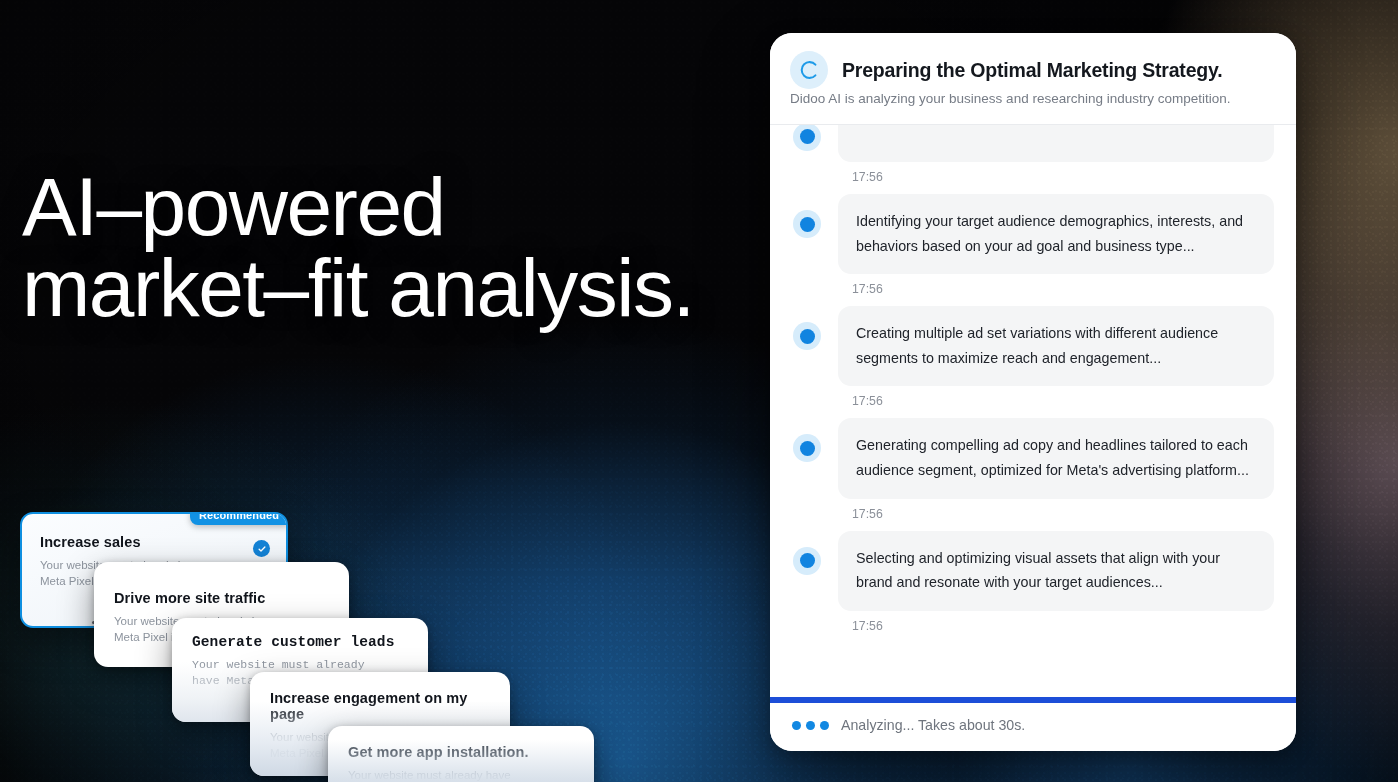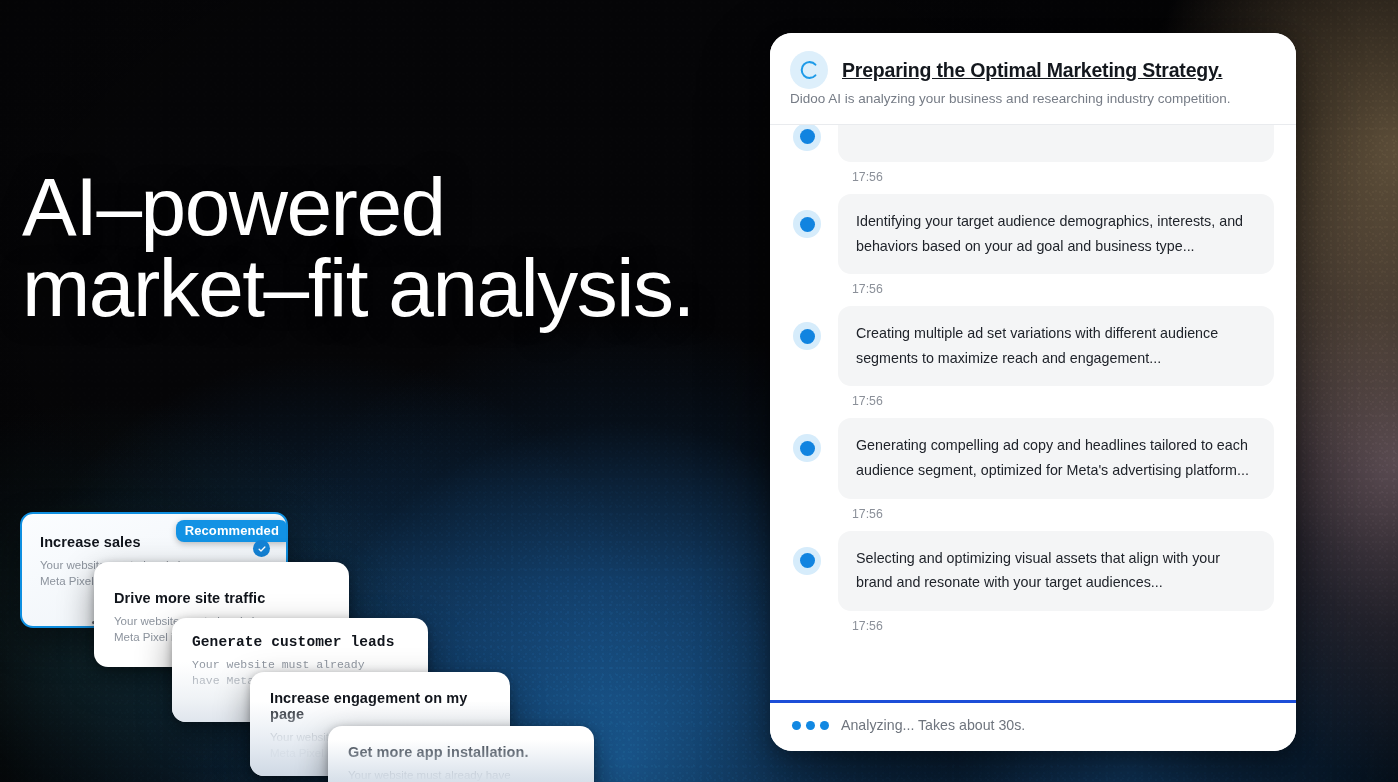--- a/index.html
+++ b/index.html
@@ -69,24 +69,23 @@
   }
 
   
   #card1{left:20px;top:512px;width:264px;height:112px;
     background:linear-gradient(160deg,#fbfdff 0%,#eef3f8 100%);
     border:2px solid #0f8fe0;border-radius:13px;
     box-shadow:0 16px 36px rgba(0,0,0,.45);}
   #card1 .gc-inner{padding:20px 18px 16px 18px;}
   .badge-rec{
     position:absolute;right:-2px;top:-8px;
-    background:#1292e4;color:#fff;font-size:13px;font-weight:700;
+    background:#1292e4;color:#fff;font-size:11px;font-weight:700;
     padding:3px 9px 4px 9px;border-radius:8px 8px 0 8px;letter-spacing:.1px;
     box-shadow:0 2px 6px rgba(0,0,0,.25);
-    margin-top:14px;
   }
   .check-badge{
     position:absolute;right:16px;top:26px;width:17px;height:17px;border-radius:50%;
     background:#1483d6;display:flex;align-items:center;justify-content:center;
   }
   .check-badge svg{width:10px;height:10px;display:block;}
   #card1 .gc-bottombar{
     position:absolute;left:70px;right:22px;bottom:2px;height:3px;border-radius:2px;background:#4a5058;opacity:.85;
   }
 
@@ -115,41 +114,41 @@
     box-shadow:0 28px 70px rgba(0,0,0,.45), 0 6px 20px rgba(0,0,0,.28);
     display:flex;flex-direction:column;
   }
   .panel-head{padding:18px 22px 14px 20px;background:#fff;flex:0 0 auto;}
   .ph-row{display:flex;align-items:center;gap:14px;}
   .ph-logo{
     width:38px;height:38px;border-radius:50%;background:#ddeffb;
     display:flex;align-items:center;justify-content:center;flex:0 0 auto;
   }
   .ph-logo svg{width:22px;height:22px;display:block;}
-  .ph-title{font-size:19.5px;font-weight:700;color:#14181e;letter-spacing:-.2px;text-decoration:underline;}
+  .ph-title{font-size:19.5px;font-weight:700;color:#14181e;letter-spacing:-.2px;}
   .ph-sub{font-size:13.5px;line-height:1.52;color:#767c86;max-width:445px;}
 
   .panel-divider{height:1px;background:#e9ebee;flex:0 0 auto;}
 
   .msg-scroll{flex:1 1 auto;overflow:hidden;position:relative;background:#fff;padding:0 22px 0 22px;}
   .msg-clip{position:relative;margin-top:-18px;}
 
   .msg-row{display:flex;gap:16px;align-items:flex-start;}
   .dot-wrap{flex:0 0 auto;width:30px;display:flex;justify-content:center;padding-top:16px;}
   .dot-outer{width:28px;height:28px;border-radius:50%;background:#d6ecfb;display:flex;align-items:center;justify-content:center;}
   .dot-inner{width:15px;height:15px;border-radius:50%;background:#1184e0;}
   .bubble{
     flex:1 1 auto;background:#f4f5f6;border-radius:13px;
     padding:15px 18px 16px 18px;
     font-size:14.3px;line-height:1.72;color:#20242b;
   }
   .stamp{margin-left:60px;margin-top:8px;margin-bottom:10px;font-size:12.3px;color:#8b9099;}
   .msg-group{margin-bottom:2px;}
 
-  .panel-foot{flex:0 0 auto;border-top:3px solid #1d4ed8;background:#fff;padding:14px 22px 18px 22px;display:flex;align-items:center;gap:12px;}
+  .panel-foot{flex:0 0 auto;border-top:6px solid #1d4ed8;background:#fff;padding:14px 22px 18px 22px;display:flex;align-items:center;gap:12px;}
   .load-dots{display:flex;gap:5px;align-items:center;}
   .load-dots i{width:9px;height:9px;border-radius:50%;background:#1288e2;display:block;}
   .foot-text{font-size:14.2px;color:#6f757e;}
 </style>
 </head>
 <body>
 
 <div id="stage">
 
   <div class="bg-base"></div>

